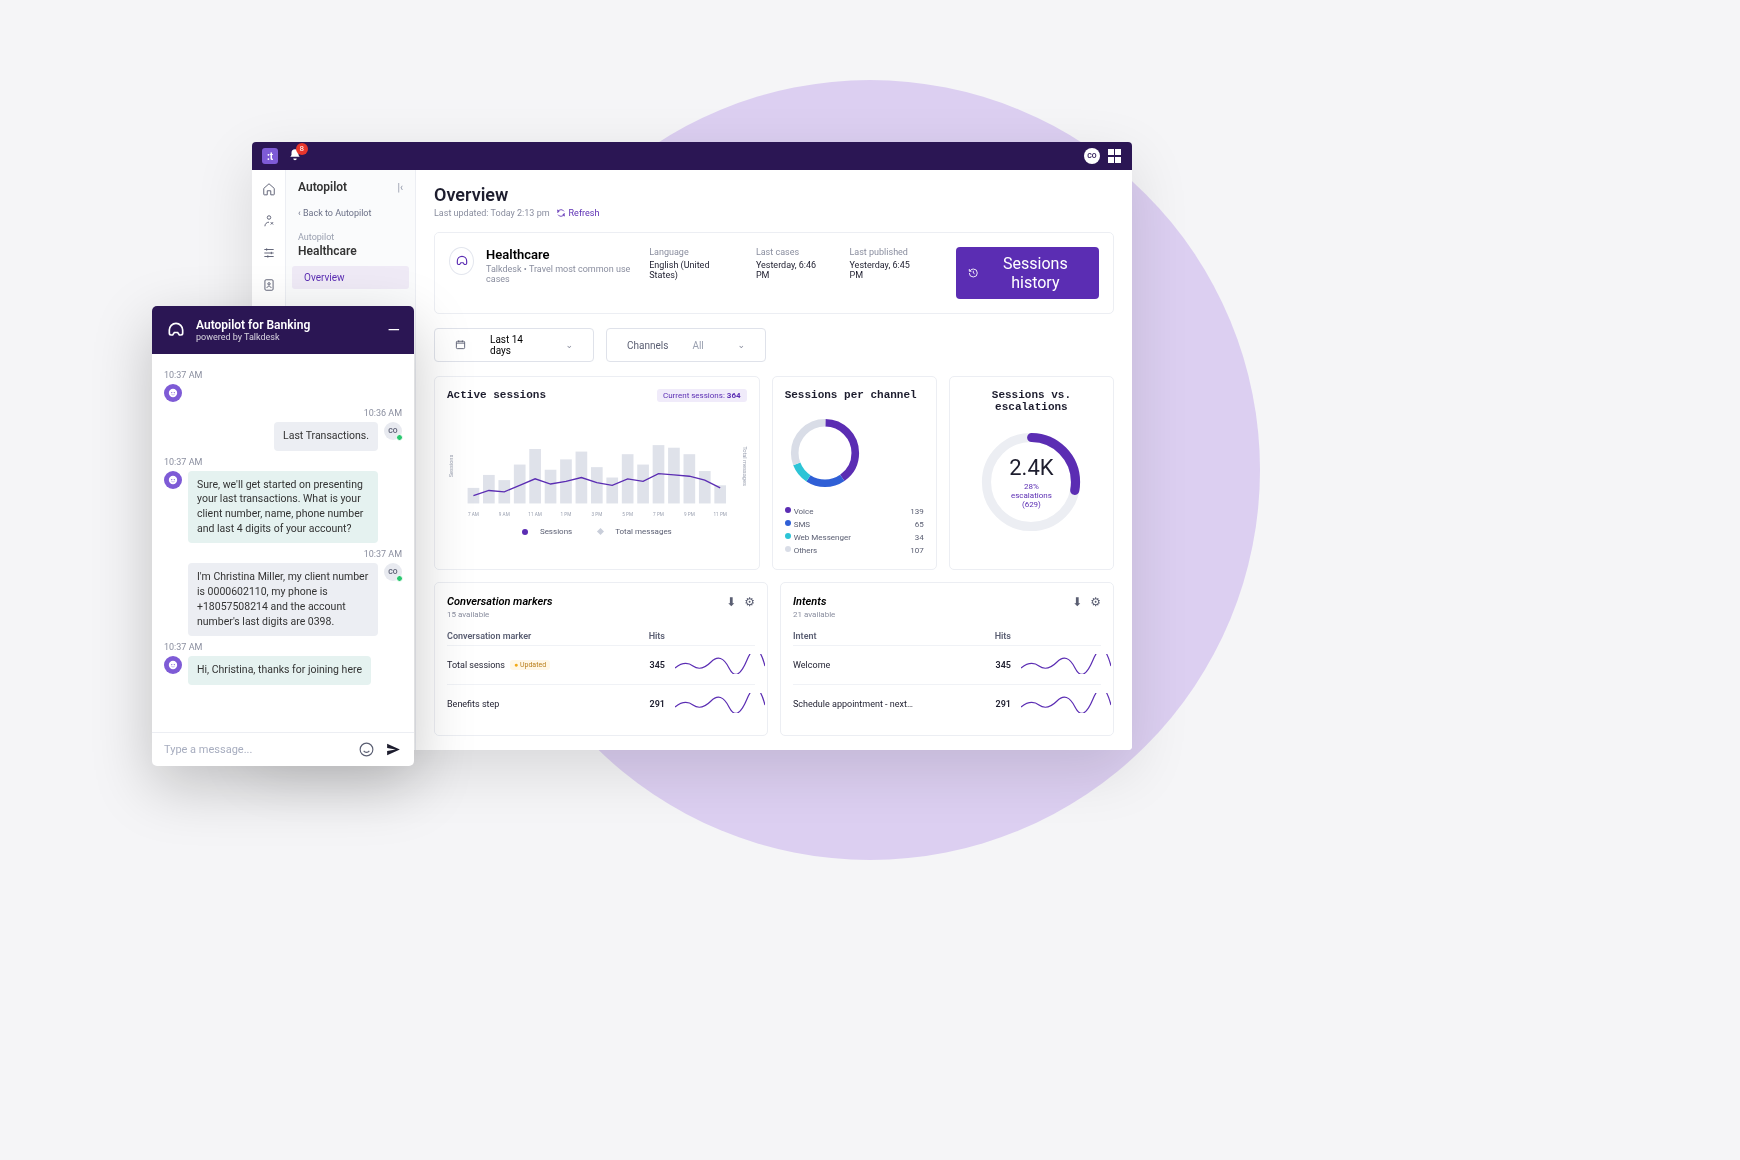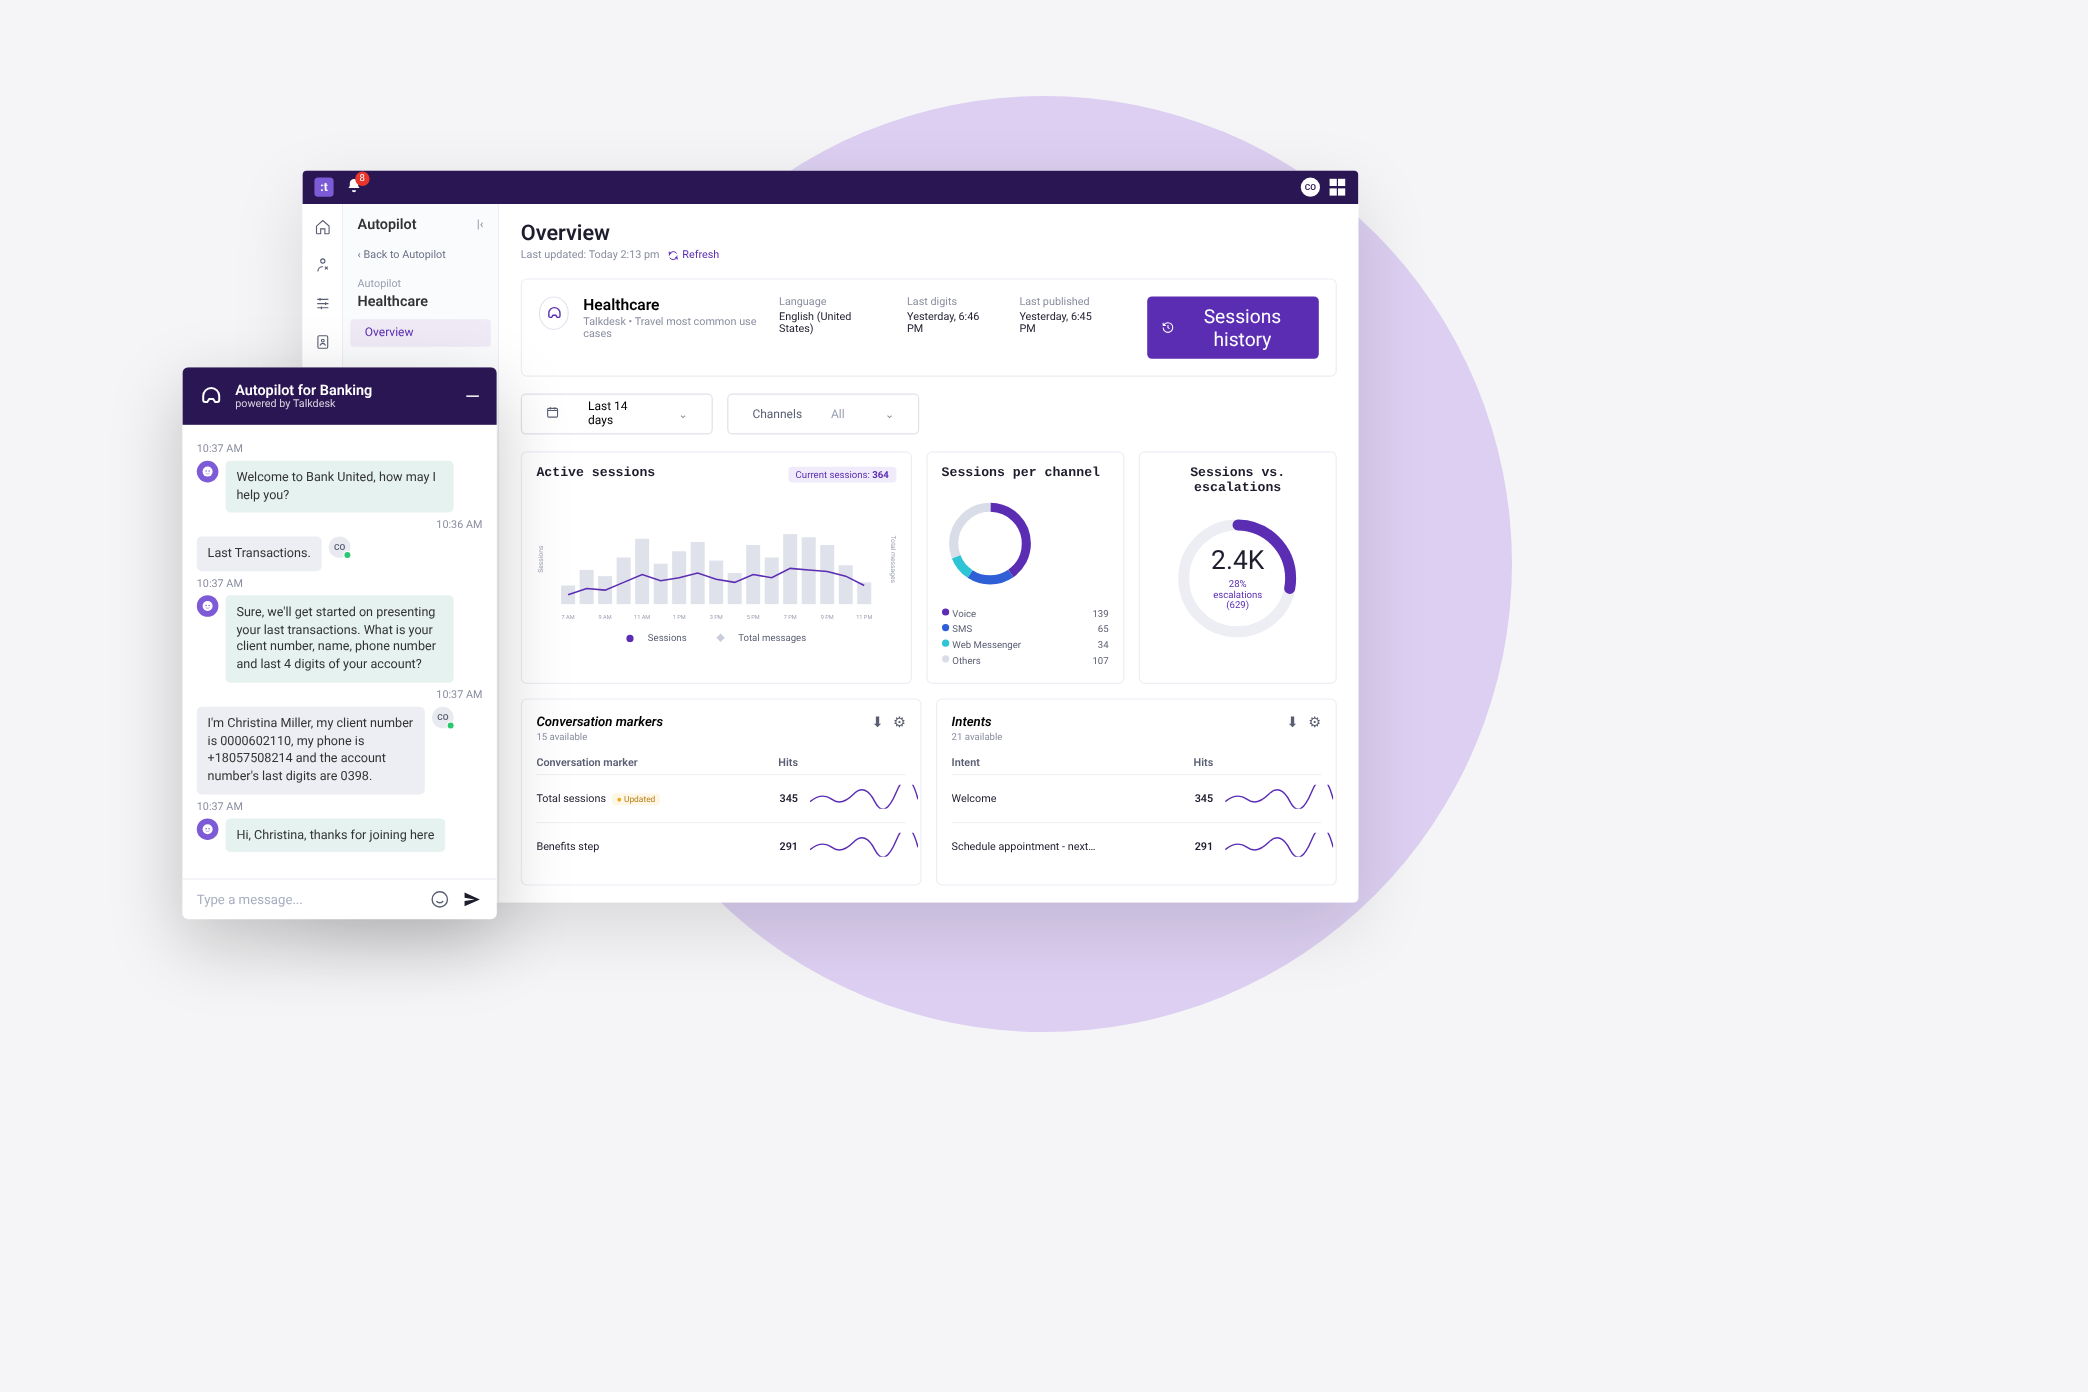--- a/index.html
+++ b/index.html
@@ -99,21 +99,21 @@
 .chat { position:absolute; left:152px; top:306px; width:262px; height:460px; background:#fff; border-radius:5px; box-shadow:0 20px 60px rgba(0,0,0,.22); display:flex; flex-direction:column; overflow:hidden; }
 .chat-h { background:#2b1654; color:#fff; padding:12px 14px; display:flex; align-items:center; gap:10px; }
 .chat-h svg { width:20px; height:20px; stroke:#fff; fill:none; stroke-width:2; flex-shrink:0; }
 .chat-ht { font-size:12px; font-weight:600; }
 .chat-hs { font-size:9px; opacity:.8; }
 .chat-min { margin-left:auto; font-size:16px; cursor:pointer; }
 .chat-b { flex:1; overflow-y:auto; padding:10px 12px; font-size:10.5px; }
 .ts { font-size:9px; color:#8a8e9f; margin:6px 0 4px; }
 .ts.r { text-align:right; }
 .msg-row { display:flex; gap:6px; margin-bottom:6px; }
-.msg-row.user { justify-content:flex-start; }
+.msg-row.user { justify-content:flex-end; }
 .bot-av { width:18px; height:18px; border-radius:50%; background:#7e5bd6; display:flex; align-items:center; justify-content:center; flex-shrink:0; }
 .bot-av svg { width:10px; height:10px; fill:#fff; }
 .usr-av { width:18px; height:18px; border-radius:50%; background:#e8eaf0; color:#5a5e72; font-size:7px; font-weight:600; display:flex; align-items:center; justify-content:center; flex-shrink:0; position:relative; }
 .usr-av::after { content:""; position:absolute; bottom:-1px; right:-1px; width:5px; height:5px; background:#29c76f; border-radius:50%; border:1px solid #fff; }
 .bubble { padding:7px 9px; border-radius:4px; max-width:190px; line-height:1.4; color:#333; }
 .bubble.bot { background:#e5f2f0; }
 .bubble.user { background:#eceef3; }
 .chat-f { border-top:1px solid #eceef3; padding:8px 12px; display:flex; align-items:center; gap:10px; }
 .chat-in { flex:1; border:none; font-size:11px; outline:none; color:#333; }
 .chat-in::placeholder { color:#a7adbf; }
@@ -207,21 +207,21 @@
         <div class="hc-info">
           <h3>Healthcare</h3>
           <p>Talkdesk  •  Travel most common use cases</p>
         </div>
         <div class="meta" id="hc-meta">
             <div class="meta-i">
               <div class="meta-l">Language</div>
               <div class="meta-v">English (United States)</div>
             </div>
             <div class="meta-i">
-              <div class="meta-l">Last digits</div>
+              <div class="meta-l">Last cases</div>
               <div class="meta-v">Yesterday, 6:46 PM</div>
             </div>
             <div class="meta-i">
               <div class="meta-l">Last published</div>
               <div class="meta-v">Yesterday, 6:45 PM</div>
             </div>
           </div>
         <button class="btn-p">
           <svg viewBox="0 0 24 24">
               <path d="M3 12a9 9 0 109-9 9 9 0 00-8 5M3 3v5h5M12 7v5l3 2"></path>
@@ -433,21 +433,20 @@
       <div class="ts">10:37 AM</div>
       <div class="msg-row">
         <div class="bot-av">
           <svg viewBox="0 0 24 24">
             <circle cx="12" cy="12" r="10"></circle>
             <circle cx="9" cy="11" r="1.5" fill="#7e5bd6"></circle>
             <circle cx="15" cy="11" r="1.5" fill="#7e5bd6"></circle>
             <path d="M8 15c1 1 2 1.5 4 1.5s3-.5 4-1.5" stroke="#7e5bd6" fill="none"></path>
           </svg>
         </div>
-        <div class="bubble bot">Welcome to Bank United, how may I help you?</div>
       </div>
       <div class="ts r">10:36 AM</div>
       <div class="msg-row user">
         <div class="bubble user">Last Transactions.</div>
         <div class="usr-av">CO</div>
       </div>
       <div class="ts">10:37 AM</div>
       <div class="msg-row">
         <div class="bot-av">
           <svg viewBox="0 0 24 24">

